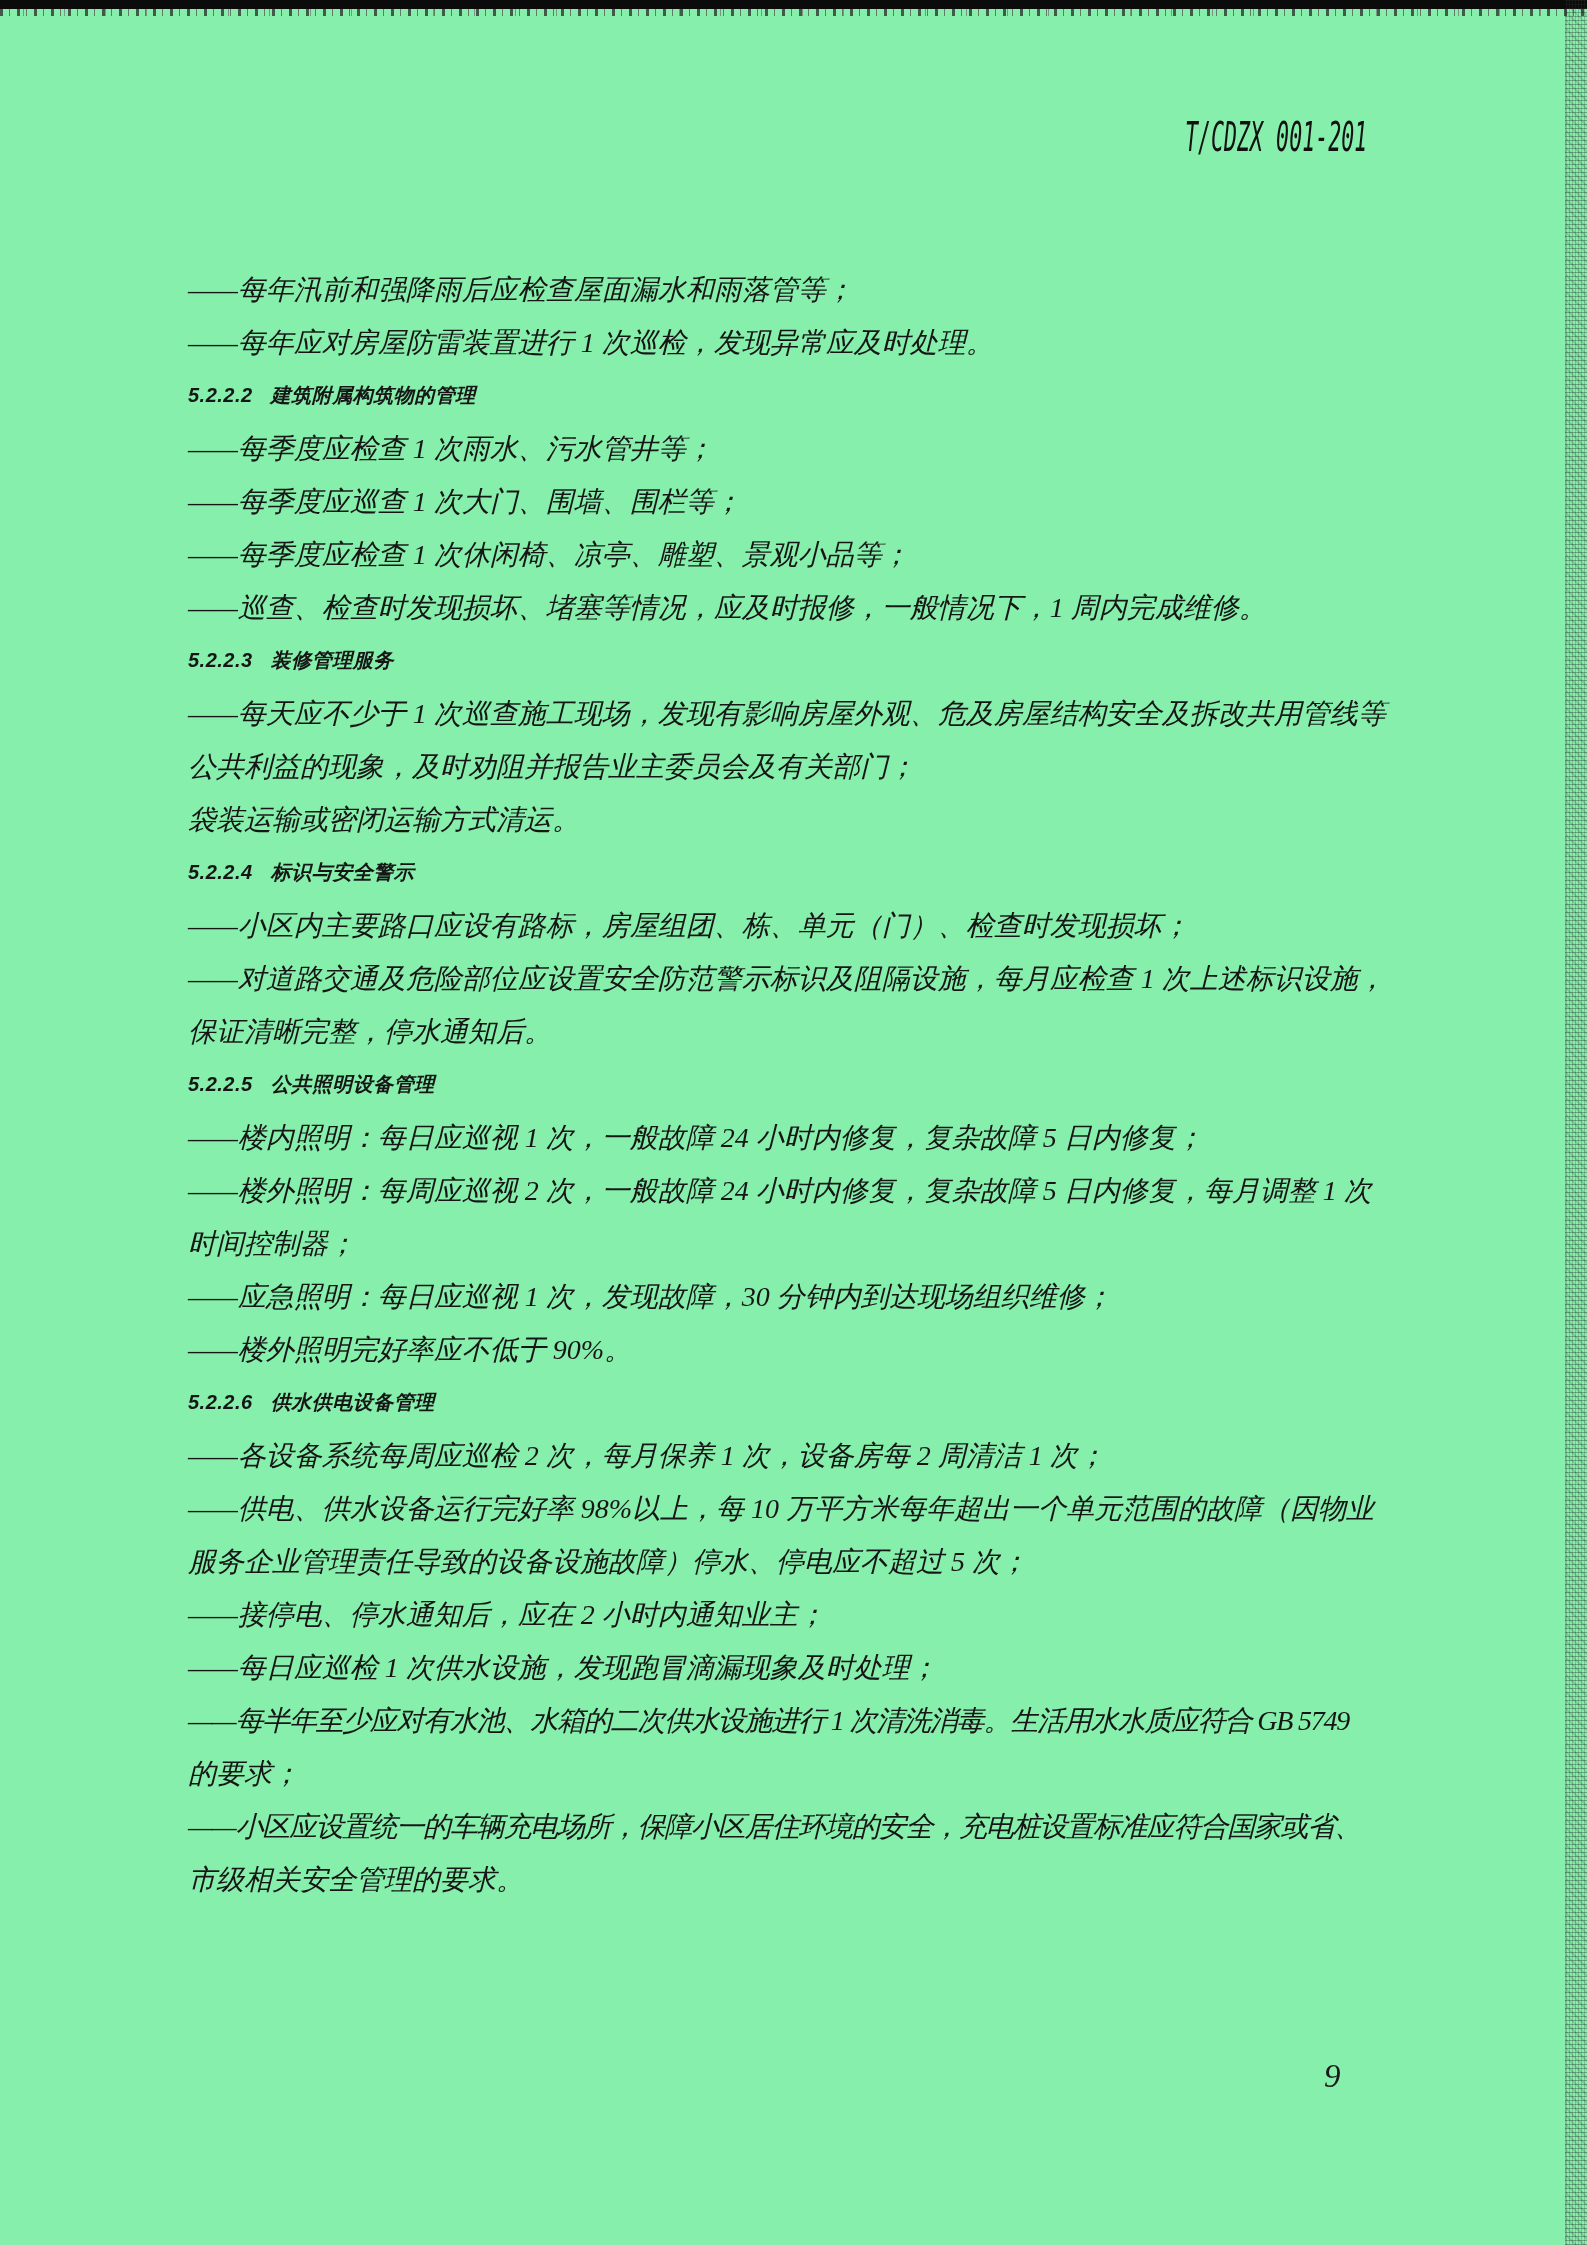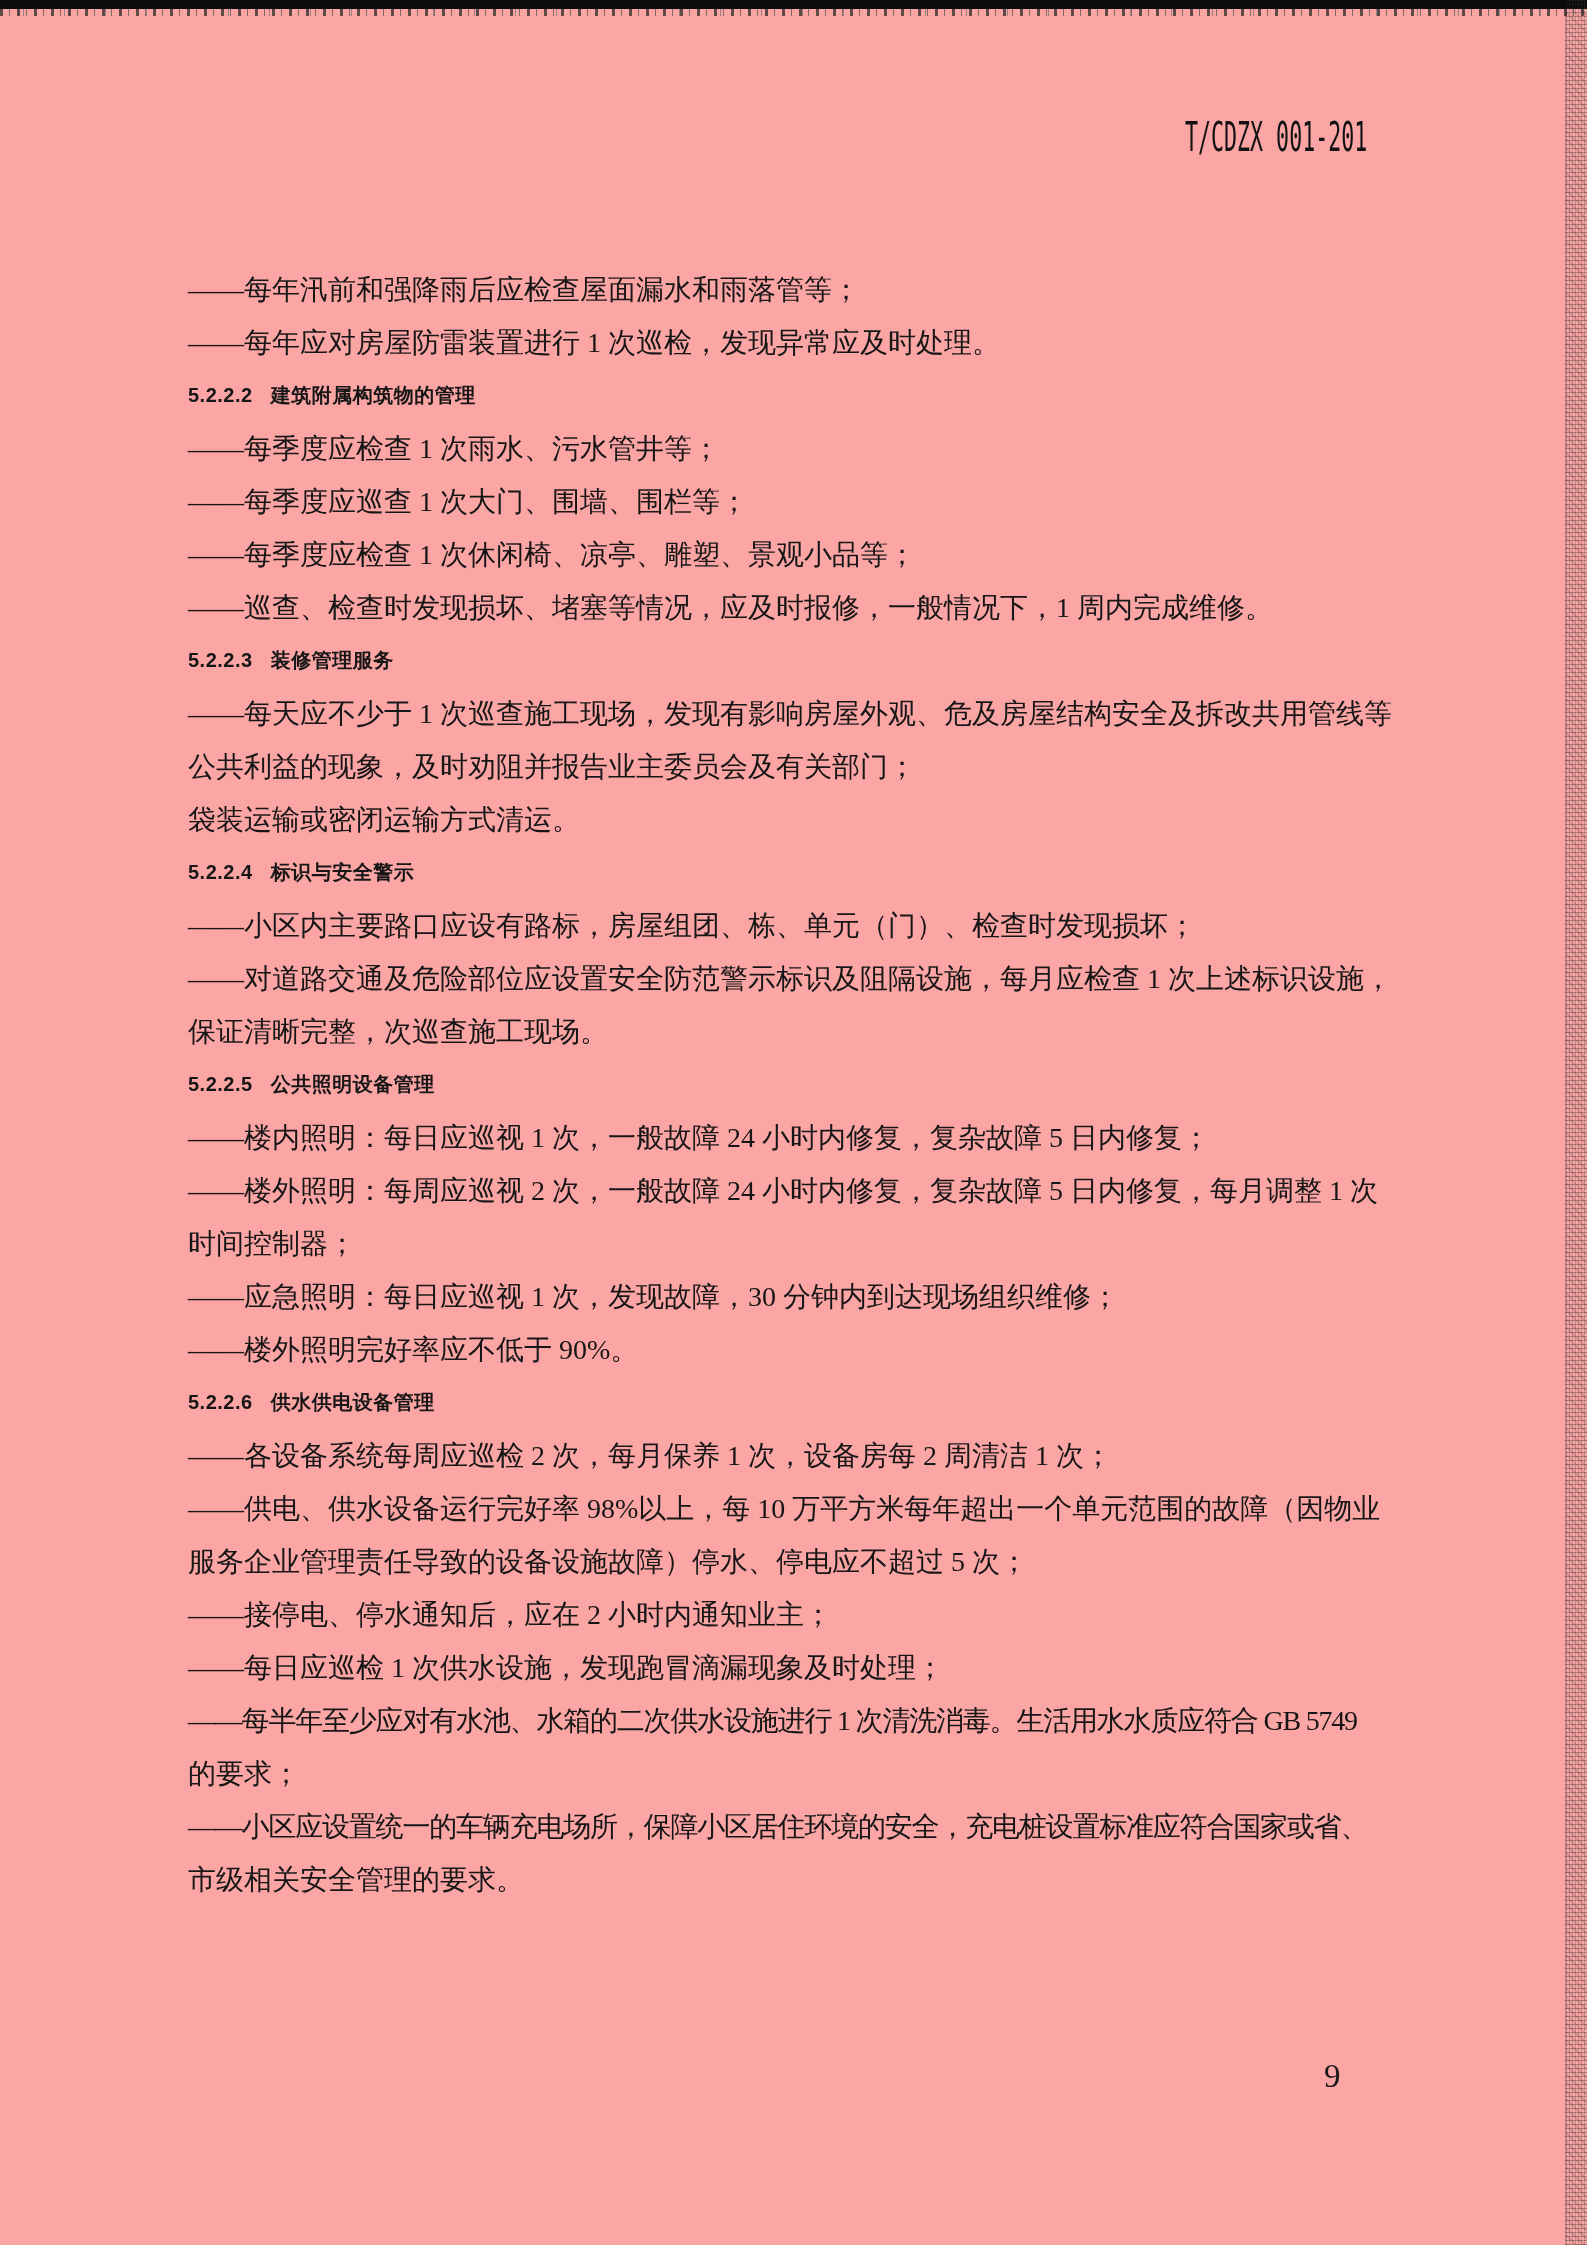--- a/index.html
+++ b/index.html
@@ -1,22 +1,23 @@
 <!DOCTYPE html>
 <html><head>
 <meta charset="utf-8">
 <style>
   html,body{margin:0;padding:0;background:#e8e8e8;}
   .page{
     position:relative;
     width:1587px;height:2245px;
-    background:#fca5a5;
+    background:#86efac;
     overflow:hidden;
     font-family:"Liberation Serif","DejaVu Serif",serif;
     color:#151515;
+    font-style:italic;
   }
   
   .scan-top{
     position:absolute;top:0;left:0;right:0;height:9px;
     background:#0b0b0b;
   }
   .scan-top::after{
     content:"";position:absolute;top:9px;left:0;right:0;height:7px;
     background:
       repeating-linear-gradient(90deg,#2a2a2a 0 3px,transparent 3px 9px,#555 9px 10px,transparent 10px 17px),
@@ -75,21 +76,21 @@
       <div class="line">——每季度应巡查 1 次大门、围墙、围栏等；</div>
       <div class="line">——每季度应检查 1 次休闲椅、凉亭、雕塑、景观小品等；</div>
       <div class="line">——巡查、检查时发现损坏、堵塞等情况，应及时报修，一般情况下，1 周内完成维修。</div>
       <div class="line header">5.2.2.3   装修管理服务</div>
       <div class="line">——每天应不少于 1 次巡查施工现场，发现有影响房屋外观、危及房屋结构安全及拆改共用管线等</div>
       <div class="line">公共利益的现象，及时劝阻并报告业主委员会及有关部门；</div>
       <div class="line">袋装运输或密闭运输方式清运。</div>
       <div class="line header">5.2.2.4   标识与安全警示</div>
       <div class="line">——小区内主要路口应设有路标，房屋组团、栋、单元（门）、检查时发现损坏；</div>
       <div class="line">——对道路交通及危险部位应设置安全防范警示标识及阻隔设施，每月应检查 1 次上述标识设施，</div>
-      <div class="line">保证清晰完整，次巡查施工现场。</div>
+      <div class="line">保证清晰完整，停水通知后。</div>
       <div class="line header">5.2.2.5   公共照明设备管理</div>
       <div class="line">——楼内照明：每日应巡视 1 次，一般故障 24 小时内修复，复杂故障 5 日内修复；</div>
       <div class="line">——楼外照明：每周应巡视 2 次，一般故障 24 小时内修复，复杂故障 5 日内修复，每月调整 1 次</div>
       <div class="line">时间控制器；</div>
       <div class="line">——应急照明：每日应巡视 1 次，发现故障，30 分钟内到达现场组织维修；</div>
       <div class="line">——楼外照明完好率应不低于 90%。</div>
       <div class="line header">5.2.2.6   供水供电设备管理</div>
       <div class="line">——各设备系统每周应巡检 2 次，每月保养 1 次，设备房每 2 周清洁 1 次；</div>
       <div class="line">——供电、供水设备运行完好率 98%以上，每 10 万平方米每年超出一个单元范围的故障（因物业</div>
       <div class="line">服务企业管理责任导致的设备设施故障）停水、停电应不超过 5 次；</div>

